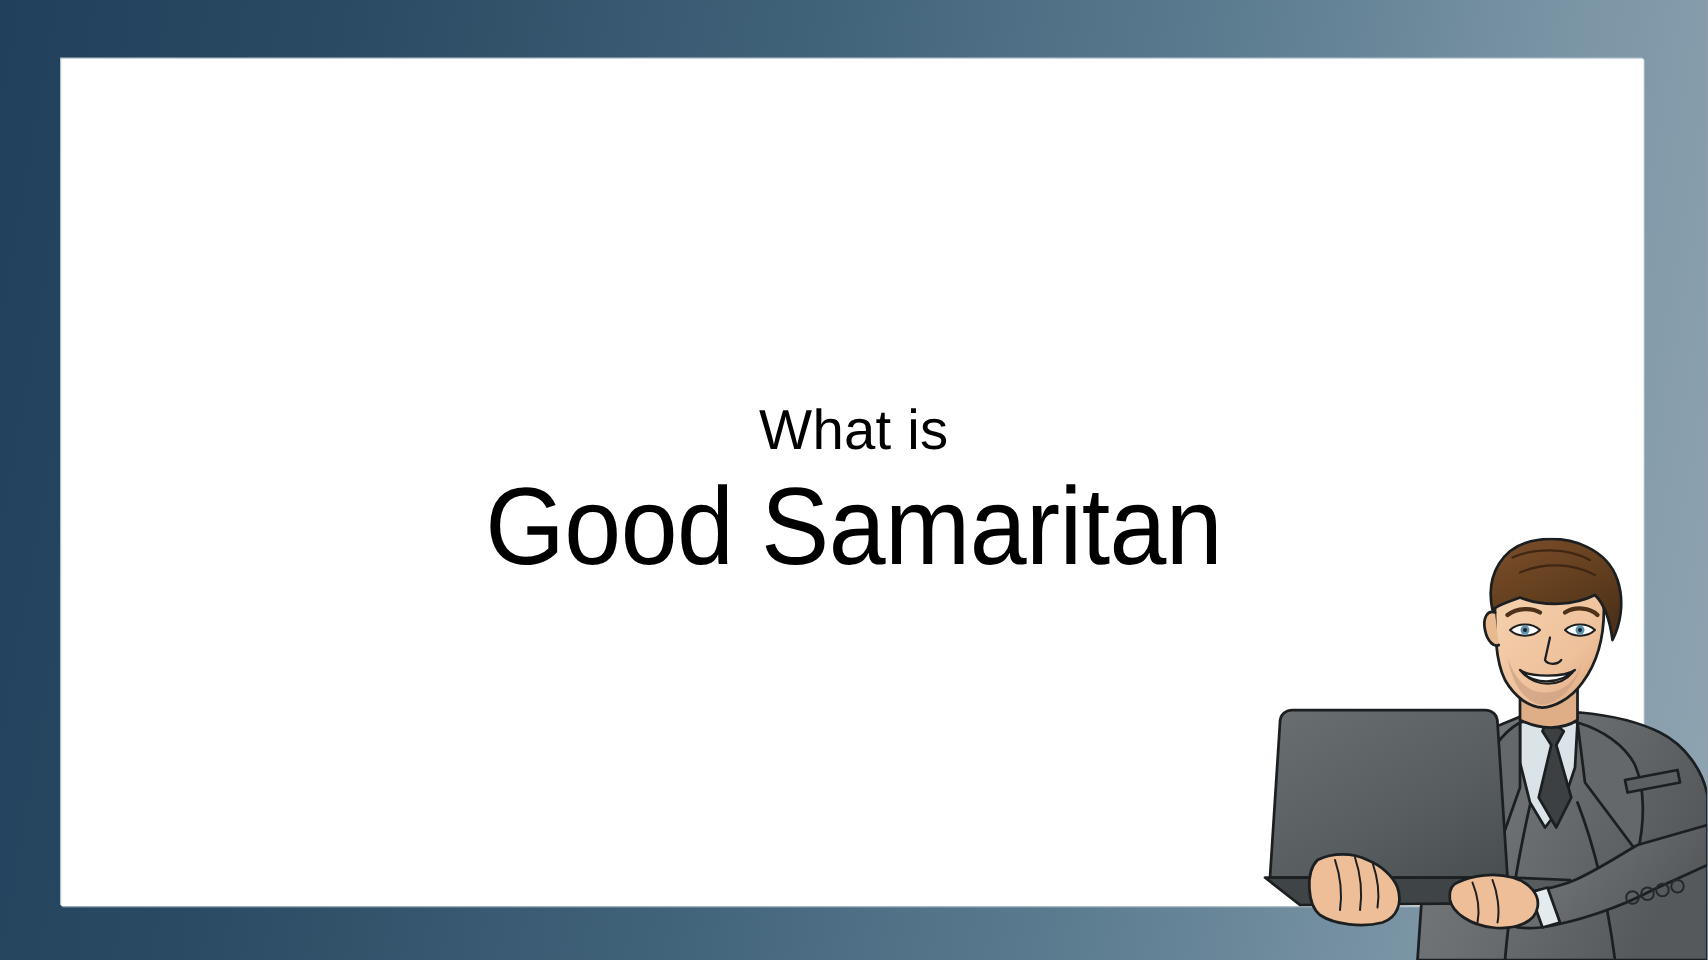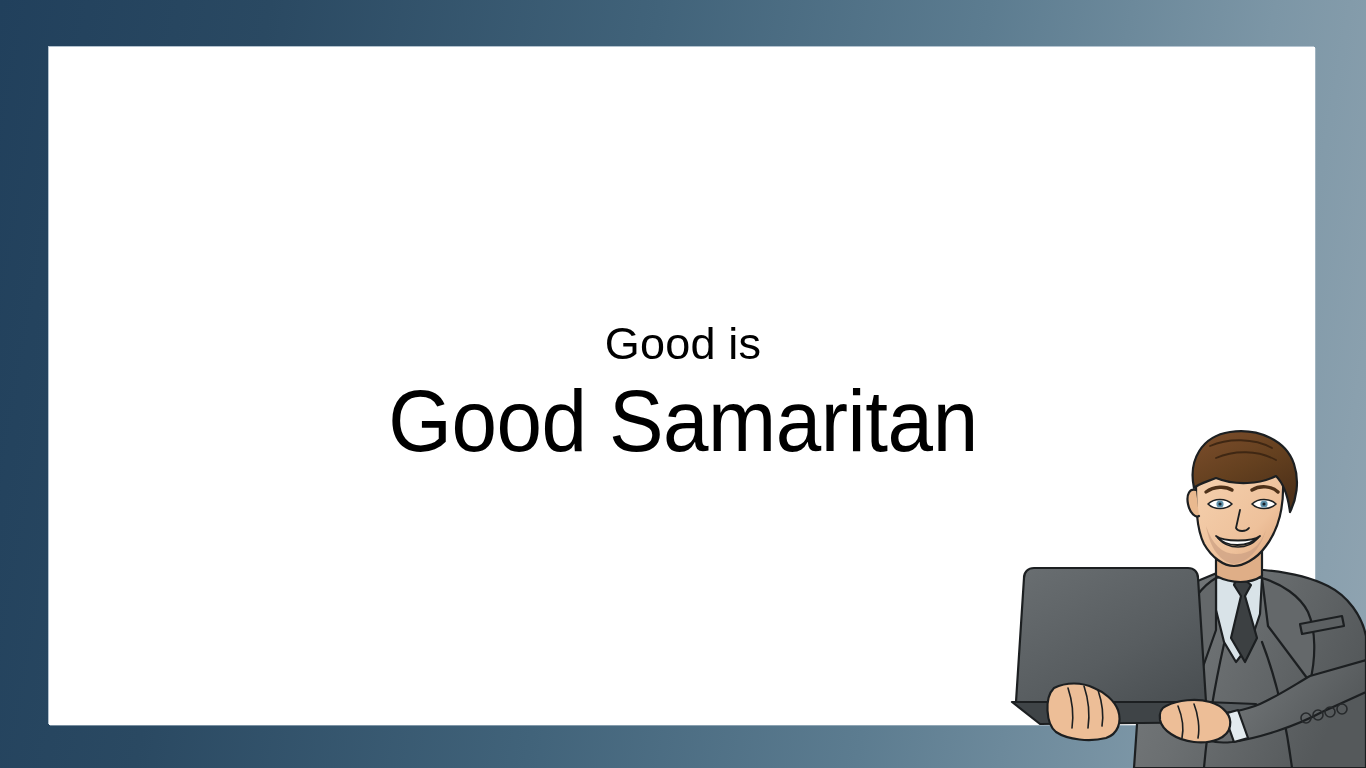--- a/index.html
+++ b/index.html
@@ -92,21 +92,21 @@
 </head>
 <body>
 
 <div class="slide">
 
   <div class="slide-backdrop"></div>
 
   <div class="content-panel"></div>
 
   <div class="title-block">
-    <div class="title-line-small">Good is</div>
+    <div class="title-line-small">What is</div>
     <div class="title-line-large">Good Samaritan</div>
   </div>
 
   <div class="presenter">
     <svg width="356" height="338" viewBox="0 0 356 338" xmlns="http://www.w3.org/2000/svg">
       <defs>
         <linearGradient id="suitGrad" x1="0" y1="0" x2="1" y2="0.4">
           <stop offset="0%" stop-color="#787c7e"></stop>
           <stop offset="45%" stop-color="#6b6f71"></stop>
           <stop offset="100%" stop-color="#55595b"></stop>

